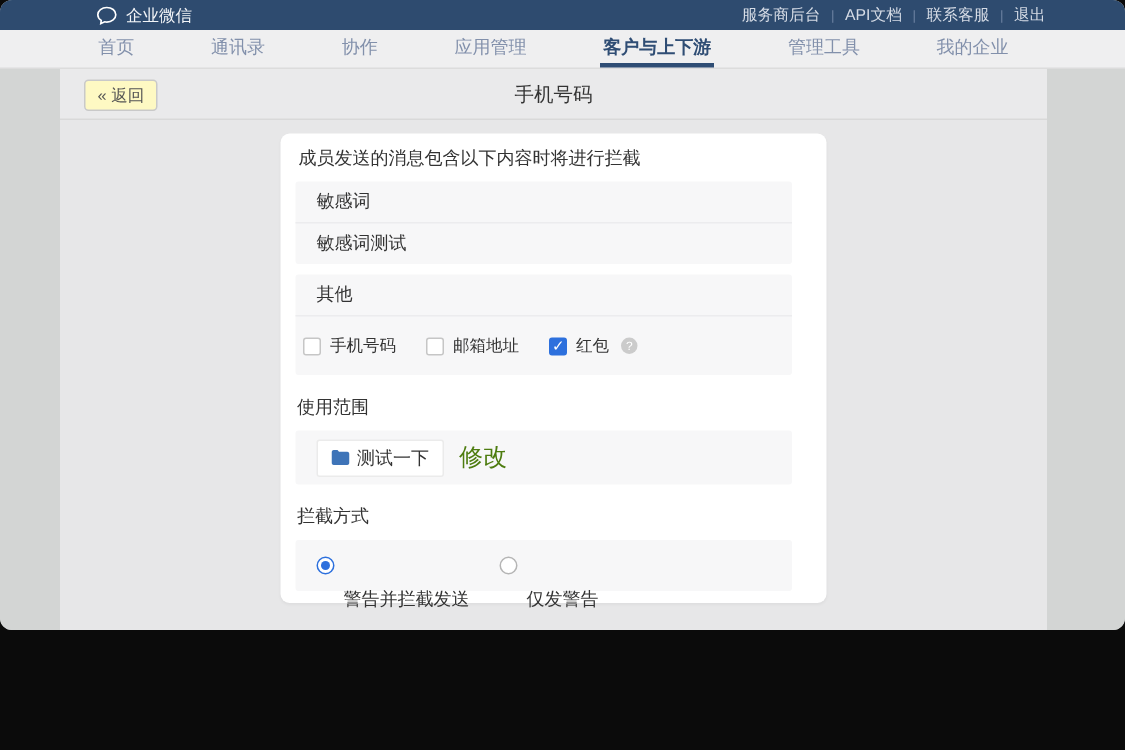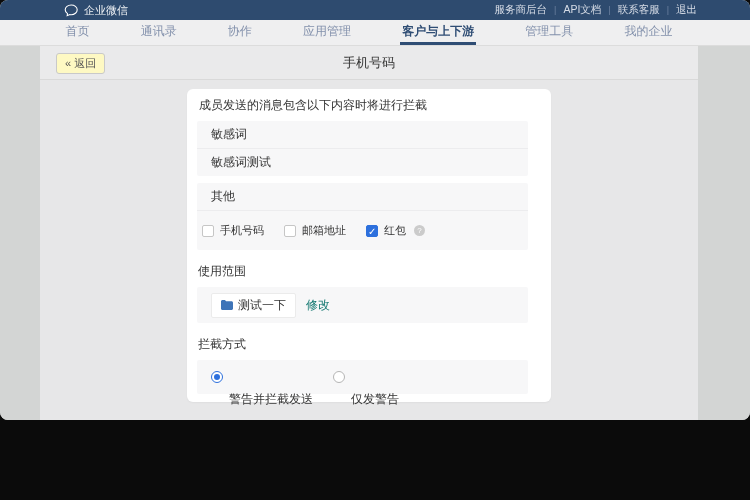--- a/index.html
+++ b/index.html
@@ -38,21 +38,21 @@
   .cb-group{display:flex;align-items:center;gap:6px;cursor:pointer;}
   .cb{width:12px;height:12px;box-sizing:border-box;border:1px solid #c6c6c6;background:#fff;border-radius:2px;position:relative;flex:0 0 auto;}
   .cb.checked{background:#2d70dd;border-color:#2d70dd;}
   .cb.checked::after{content:"✓";position:absolute;left:1px;top:-1px;color:#fff;font-size:10px;line-height:13px;}
   .cb-label{font-size:11px;color:#333;}
   .info-icon{width:11px;height:11px;border-radius:50%;background:#cbcbcb;color:#fff;font-size:8px;line-height:11px;text-align:center;display:inline-block;margin-left:2px;}
 
   .section-label{font-size:12px;color:#333;margin:13px 0 8px 1px;line-height:16px;}
   .scope-box{height:36px;display:flex;align-items:center;padding:0 14px;box-sizing:border-box;}
   .scope-tag{display:inline-flex;gap:5px;background:#fff;border:1px solid #ebebeb;border-radius:2px;padding:3px 9px;font-size:12px;color:#333;cursor:default;}
-  .edit-link{font-size:12px;color:#0f766e;margin-left:10px;text-decoration:none;cursor:pointer;}
+  .edit-link{font-size:16px;color:#4d7c0f;margin-left:10px;text-decoration:none;cursor:pointer;}
 
   .mode-box{height:34px;display:flex;align-items:center;gap:20px;padding:0 14px;box-sizing:border-box;}
   .radio-group{display:flex;align-items:center;gap:6px;cursor:pointer;}
   .radio{width:12px;height:12px;box-sizing:border-box;border:1px solid #b5b5b5;border-radius:50%;background:#fff;position:relative;flex:0 0 auto;}
   .radio.selected{border-color:#2d70dd;}
   .radio.selected::after{content:"";position:absolute;left:2px;top:2px;width:6px;height:6px;border-radius:50%;background:#2d70dd;}
   .radio-label{font-size:12px;color:#333;margin-top:44px;}
 
   
   .below{width:344px;margin:0 auto;}

